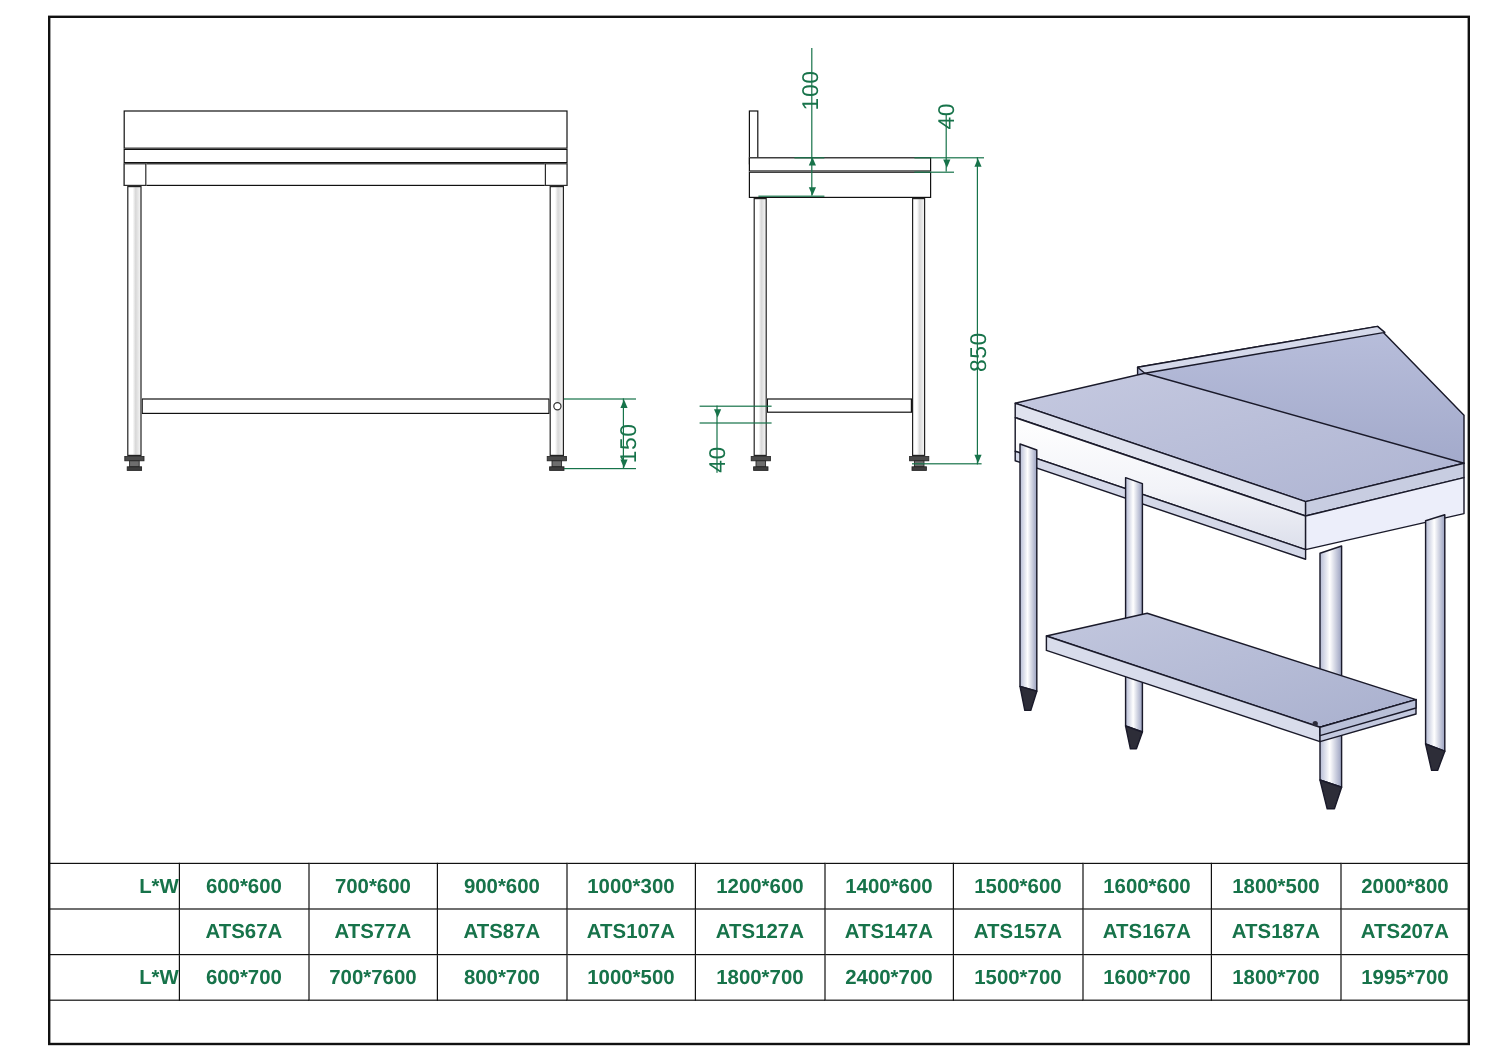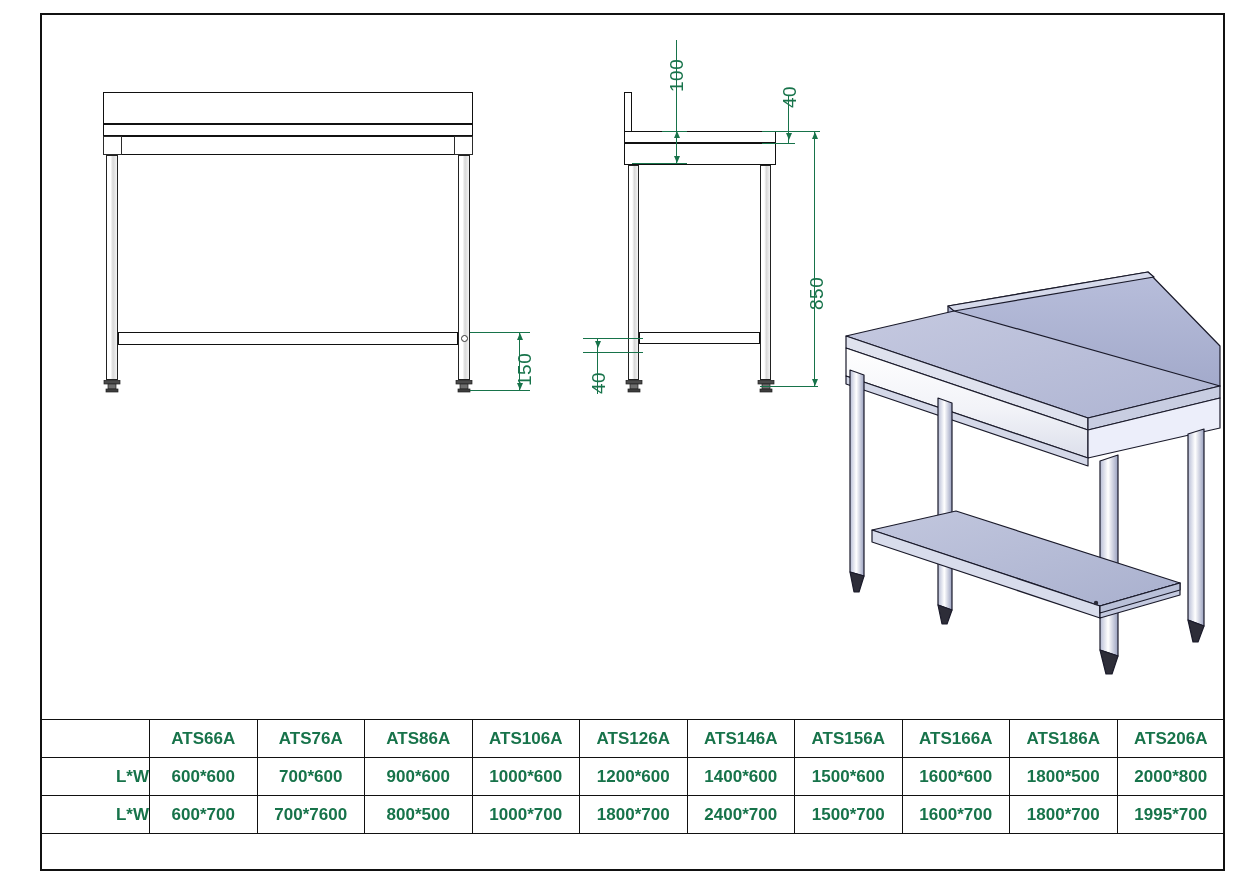--- a/index.html
+++ b/index.html
@@ -282,51 +282,51 @@
         <polygon points="110,347 124,352 119,366 114,366" fill="#2d2d38"></polygon>
         <polygon points="272,392 290,398 284,416 278,416" fill="#2d2d38"></polygon>
         <polygon points="360,362 376,368 370,384 365,384" fill="#2d2d38"></polygon>
       </g>
     </svg>
   </div>
 
   <table id="spec-table">
     <tbody>
       <tr>
-        <td class="label-col blank"></td>
-        <td>ATS66A</td>
-        <td>ATS76A</td>
-        <td>ATS86A</td>
-        <td>ATS106A</td>
-        <td>ATS126A</td>
-        <td>ATS146A</td>
-        <td>ATS156A</td>
-        <td>ATS166A</td>
-        <td>ATS186A</td>
-        <td>ATS206A</td>
-      </tr>
-      <tr>
         <td class="label-col">L*W</td>
         <td>600*600</td>
         <td>700*600</td>
         <td>900*600</td>
-        <td>1000*600</td>
+        <td>1000*300</td>
         <td>1200*600</td>
         <td>1400*600</td>
         <td>1500*600</td>
         <td>1600*600</td>
         <td>1800*500</td>
         <td>2000*800</td>
       </tr>
       <tr>
+        <td class="label-col blank"></td>
+        <td>ATS67A</td>
+        <td>ATS77A</td>
+        <td>ATS87A</td>
+        <td>ATS107A</td>
+        <td>ATS127A</td>
+        <td>ATS147A</td>
+        <td>ATS157A</td>
+        <td>ATS167A</td>
+        <td>ATS187A</td>
+        <td>ATS207A</td>
+      </tr>
+      <tr>
         <td class="label-col">L*W</td>
         <td>600*700</td>
         <td>700*7600</td>
-        <td>800*500</td>
-        <td>1000*700</td>
+        <td>800*700</td>
+        <td>1000*500</td>
         <td>1800*700</td>
         <td>2400*700</td>
         <td>1500*700</td>
         <td>1600*700</td>
         <td>1800*700</td>
         <td>1995*700</td>
       </tr>
     </tbody>
   </table>
 

